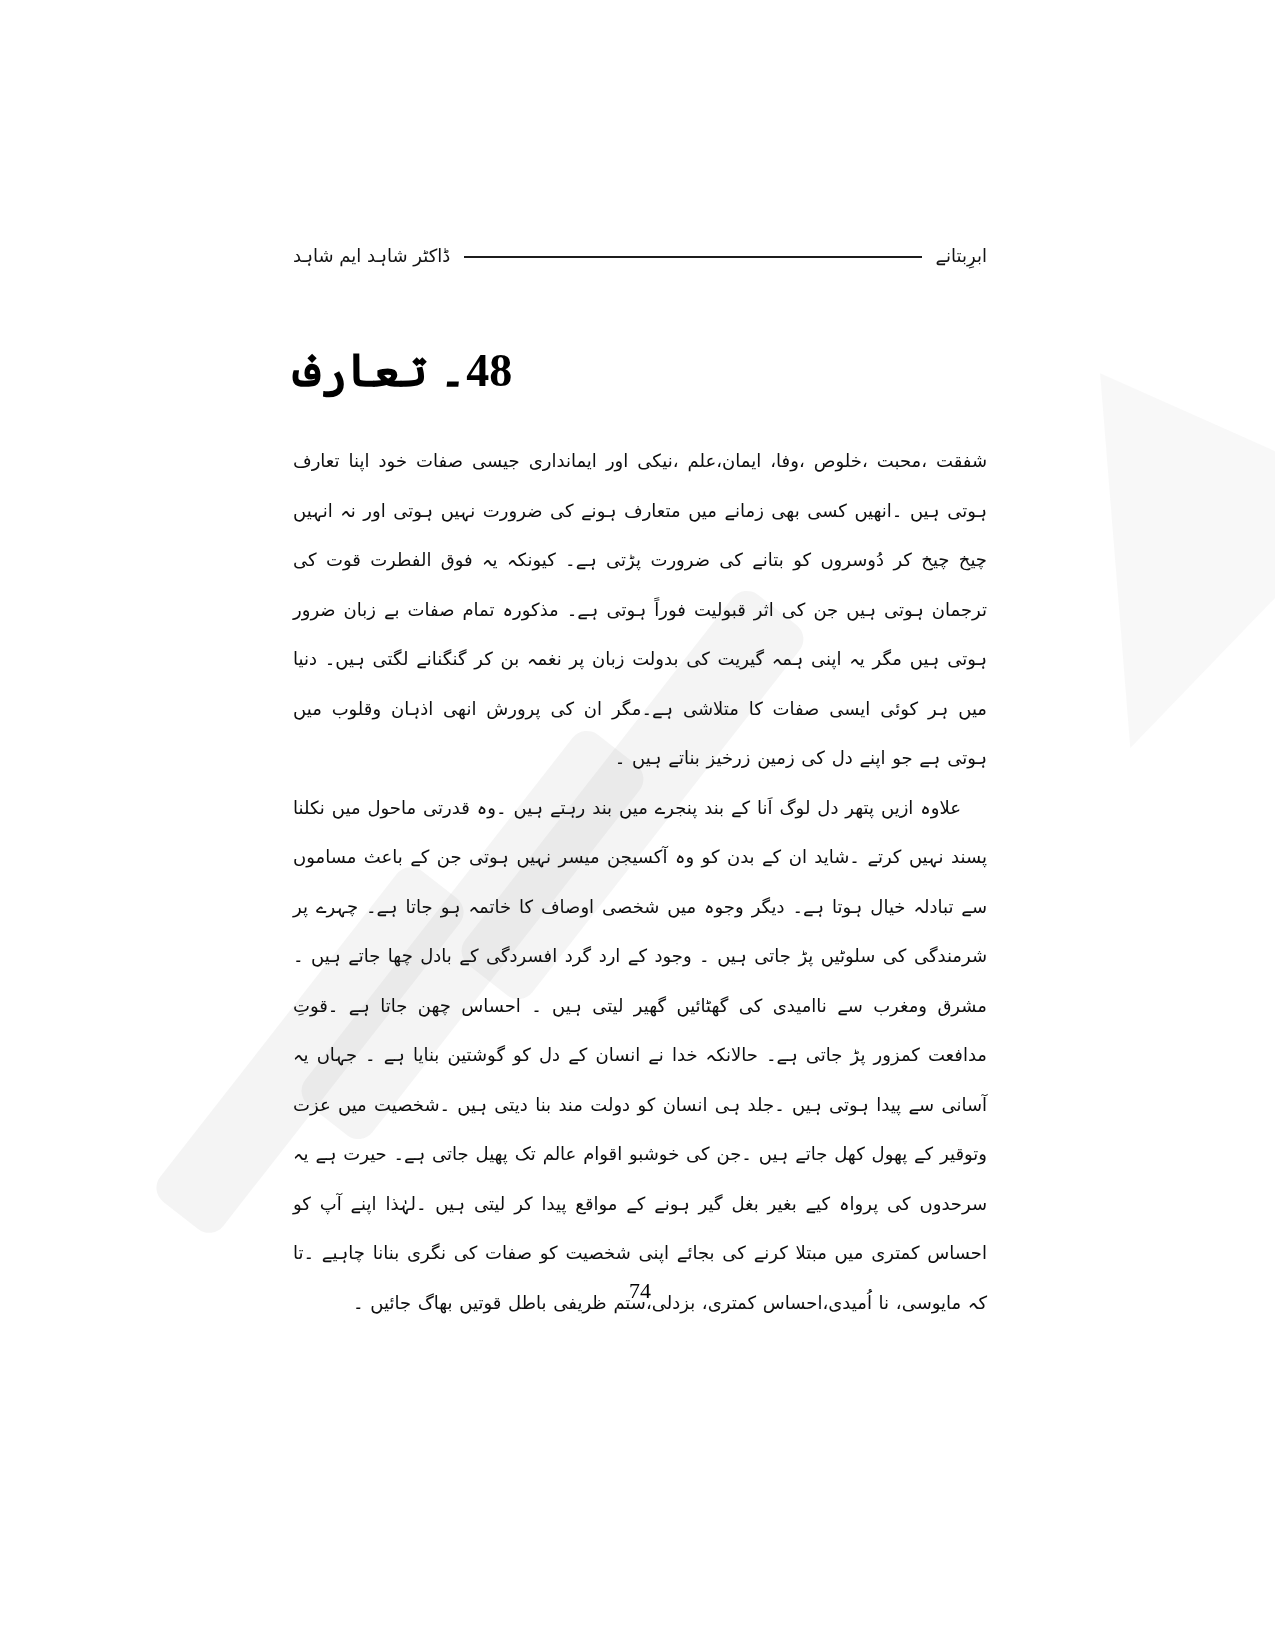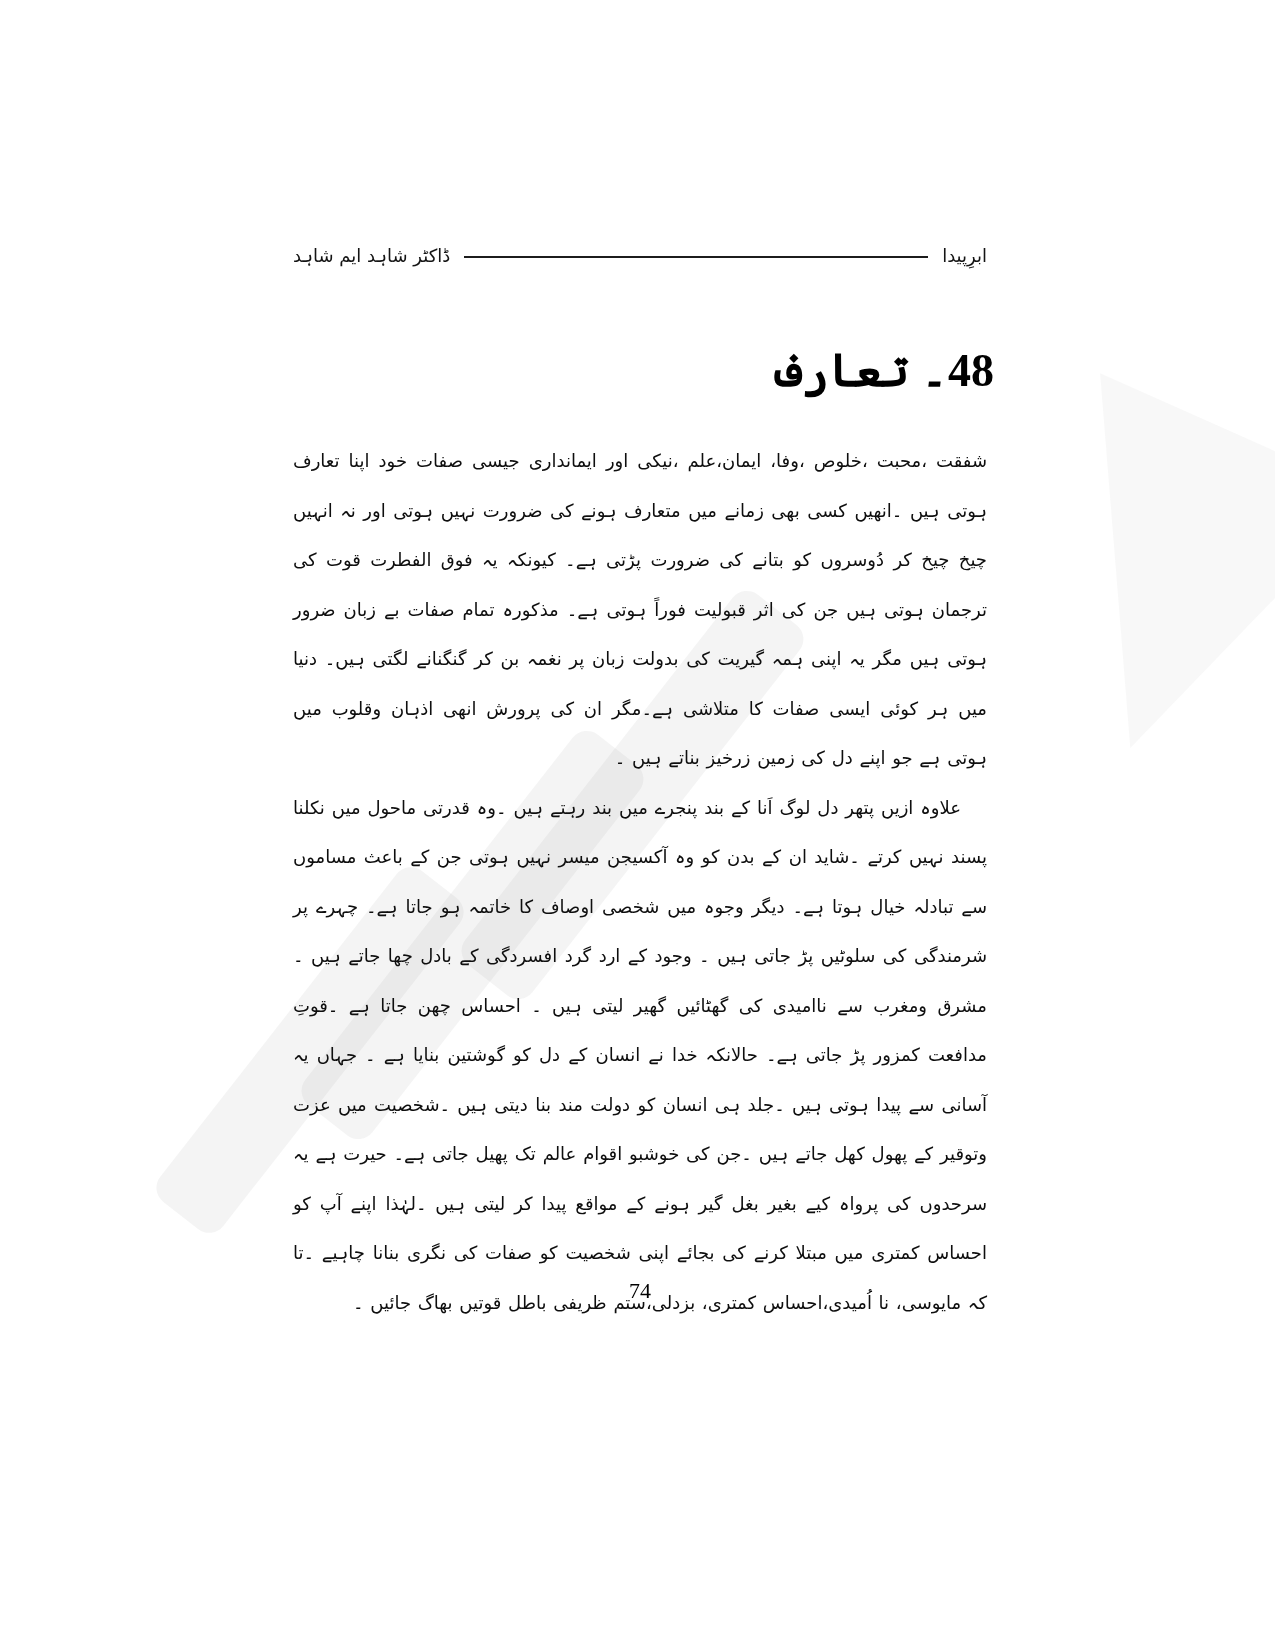--- a/index.html
+++ b/index.html
@@ -64,25 +64,25 @@
   .page-header .rule {
     flex: 1 1 auto;
     border-top: 2px solid #1c1c1c;
     height: 0;
     margin-top: 4px;
   }
 
   
   .chapter-heading {
     position: absolute;
-    left: 300px;
+    left: 293px;
     top: 336px;
     width: 694px;
     margin: 0;
-    text-align: right;
+    text-align: left;
     direction: rtl;
     font-family: "Liberation Serif", "DejaVu Serif", serif;
     font-weight: bold;
     font-size: 46px;
     line-height: 70px;
     color: #000000;
   }
 
   
   .body-text {
@@ -127,21 +127,21 @@
   <div class="watermark">
     <div class="wm-bar b1"></div>
     <div class="wm-bar b2"></div>
     <div class="wm-bar b3"></div>
     <div class="wm-wedge"></div>
   </div>
 
   <header class="page-header">
     <span class="hdr-text" dir="rtl">ڈاکٹر شاہد ایم شاہد</span>
     <span class="rule"></span>
-    <span class="hdr-text" dir="rtl">ابرِپیدا</span>
+    <span class="hdr-text" dir="rtl">ابرِبتانے</span>
   </header>
 
   <h1 class="chapter-heading">48۔ تعارف</h1>
 
   <main class="body-text">
     <p class="para">شفقت ،محبت ،خلوص ،وفا، ایمان،علم ،نیکی اور ایمانداری جیسی صفات خود اپنا تعارف ہوتی ہیں ۔انھیں کسی بھی زمانے میں متعارف ہونے کی ضرورت نہیں ہوتی اور نہ انہیں چیخ چیخ کر دُوسروں کو بتانے کی ضرورت پڑتی ہے۔ کیونکہ یہ فوق الفطرت قوت کی ترجمان ہوتی ہیں جن کی اثر قبولیت فوراً ہوتی ہے۔ مذکورہ تمام صفات بے زبان ضرور ہوتی ہیں مگر یہ اپنی ہمہ گیریت کی بدولت زبان پر نغمہ بن کر گنگنانے لگتی ہیں۔ دنیا میں ہر کوئی ایسی صفات کا متلاشی ہے۔مگر ان کی پرورش انھی اذہان وقلوب میں ہوتی ہے جو اپنے دل کی زمین زرخیز بناتے ہیں ۔</p>
     <p class="para indented">علاوہ ازیں پتھر دل لوگ اَنا کے بند پنجرے میں بند رہتے ہیں ۔وہ قدرتی ماحول میں نکلنا پسند نہیں کرتے ۔شاید ان کے بدن کو وہ آکسیجن میسر نہیں ہوتی جن کے باعث مساموں سے تبادلہ خیال ہوتا ہے۔ دیگر وجوہ میں شخصی اوصاف کا خاتمہ ہو جاتا ہے۔ چہرے پر شرمندگی کی سلوٹیں پڑ جاتی ہیں ۔ وجود کے ارد گرد افسردگی کے بادل چھا جاتے ہیں ۔مشرق ومغرب سے ناامیدی کی گھٹائیں گھیر لیتی ہیں ۔ احساس چھن جاتا ہے ۔قوتِ مدافعت کمزور پڑ جاتی ہے۔ حالانکہ خدا نے انسان کے دل کو گوشتین بنایا ہے ۔ جہاں یہ آسانی سے پیدا ہوتی ہیں ۔جلد ہی انسان کو دولت مند بنا دیتی ہیں ۔شخصیت میں عزت وتوقیر کے پھول کھل جاتے ہیں ۔جن کی خوشبو اقوام عالم تک پھیل جاتی ہے۔ حیرت ہے یہ سرحدوں کی پرواہ کیے بغیر بغل گیر ہونے کے مواقع پیدا کر لیتی ہیں ۔لہٰذا اپنے آپ کو احساس کمتری میں مبتلا کرنے کی بجائے اپنی شخصیت کو صفات کی نگری بنانا چاہیے ۔تا کہ مایوسی، نا اُمیدی،احساس کمتری، بزدلی،ستم ظریفی باطل قوتیں بھاگ جائیں ۔</p>
 
   </main>
 

